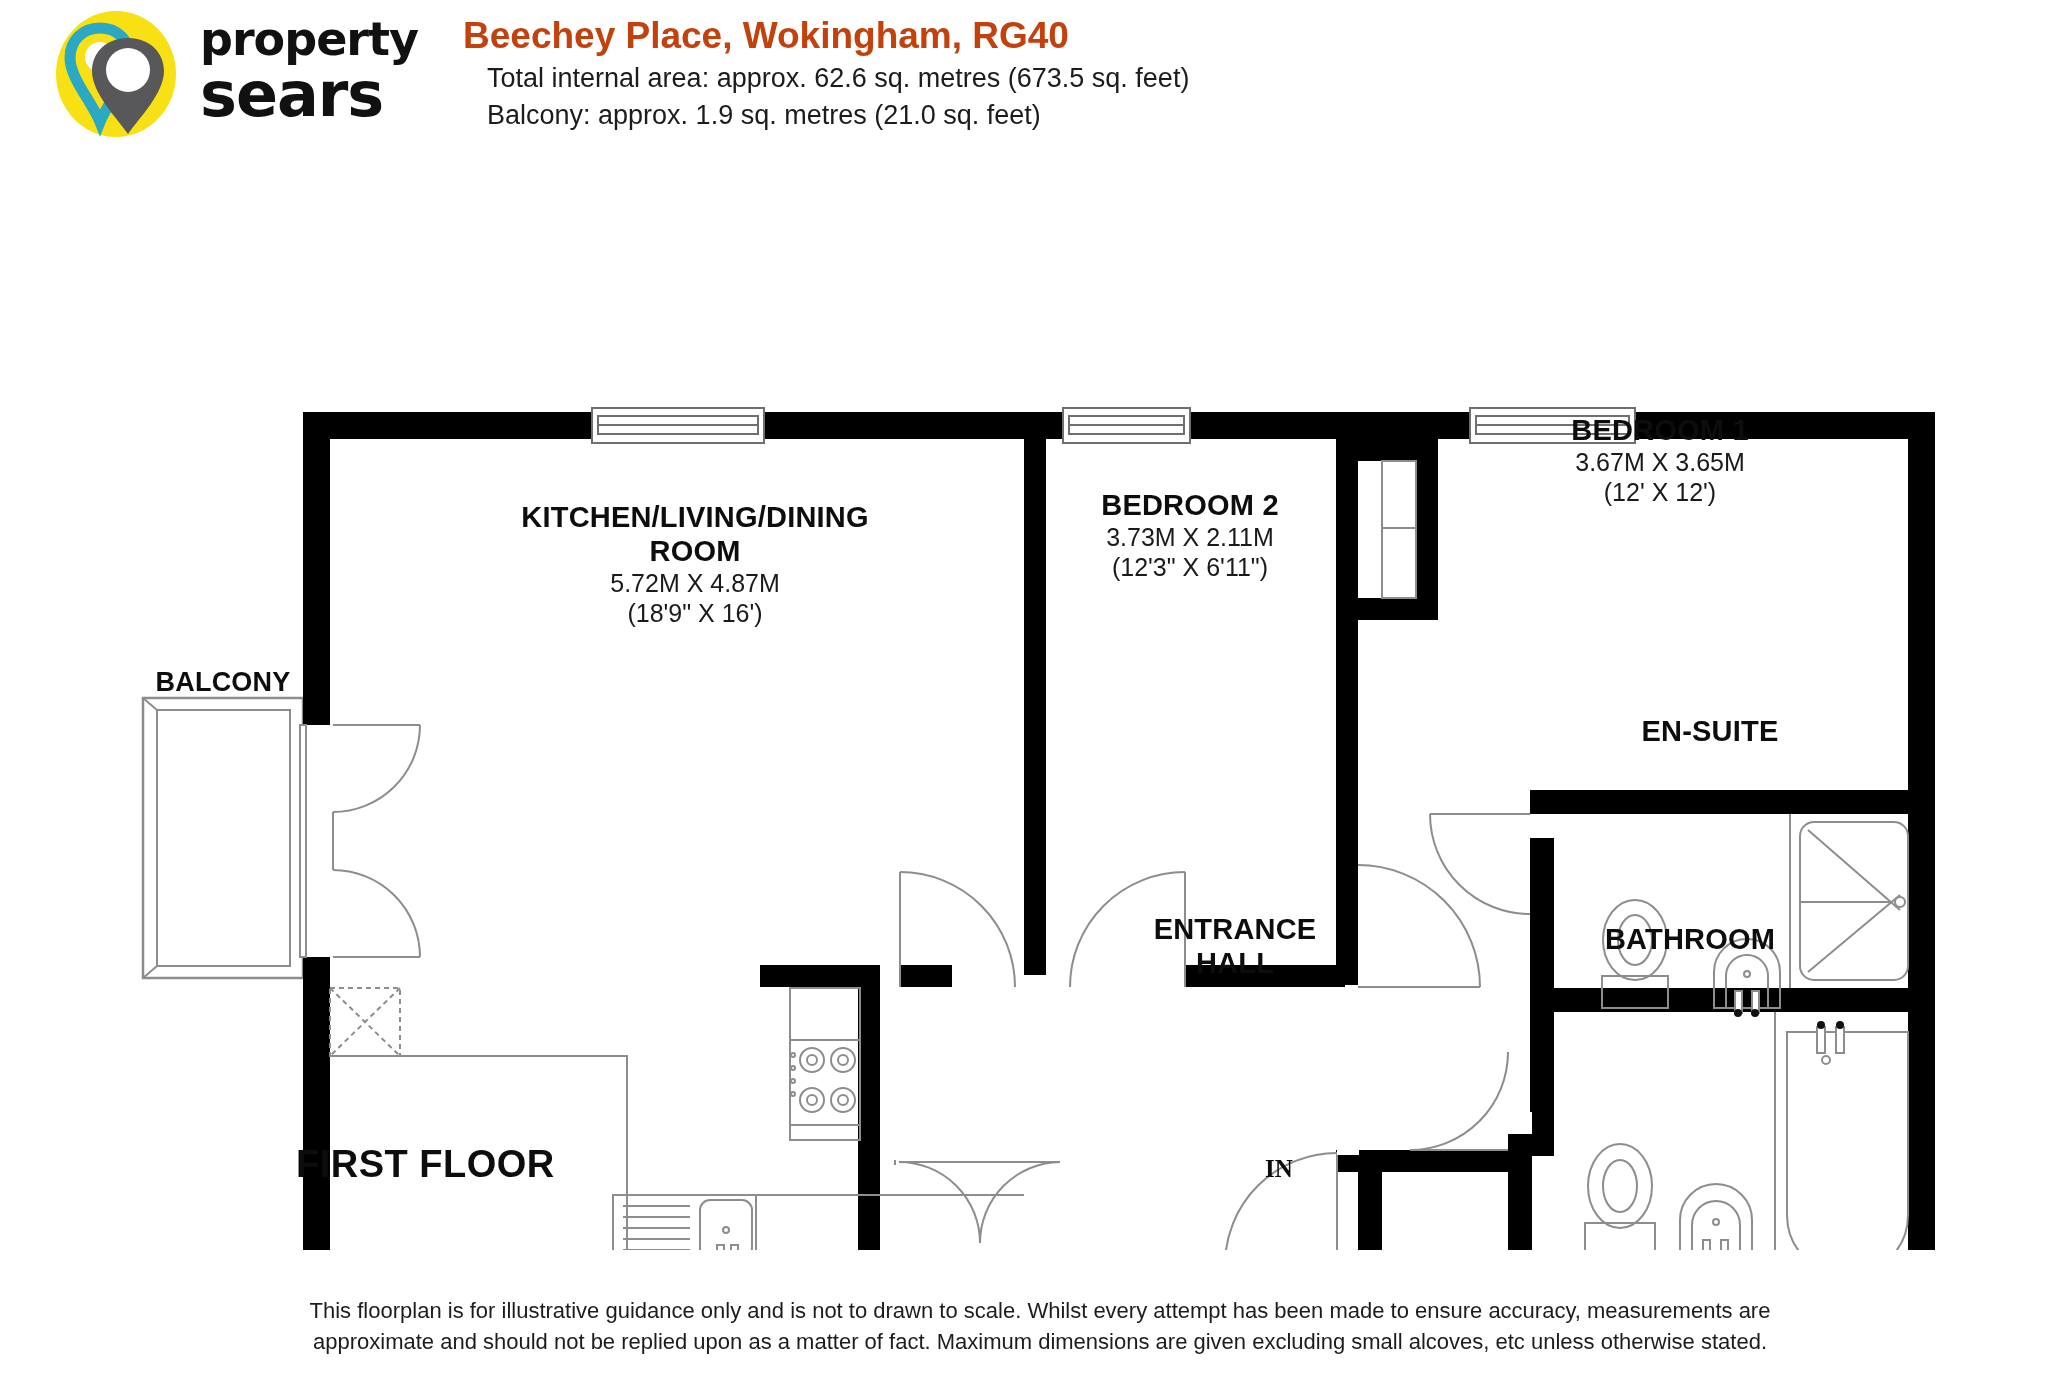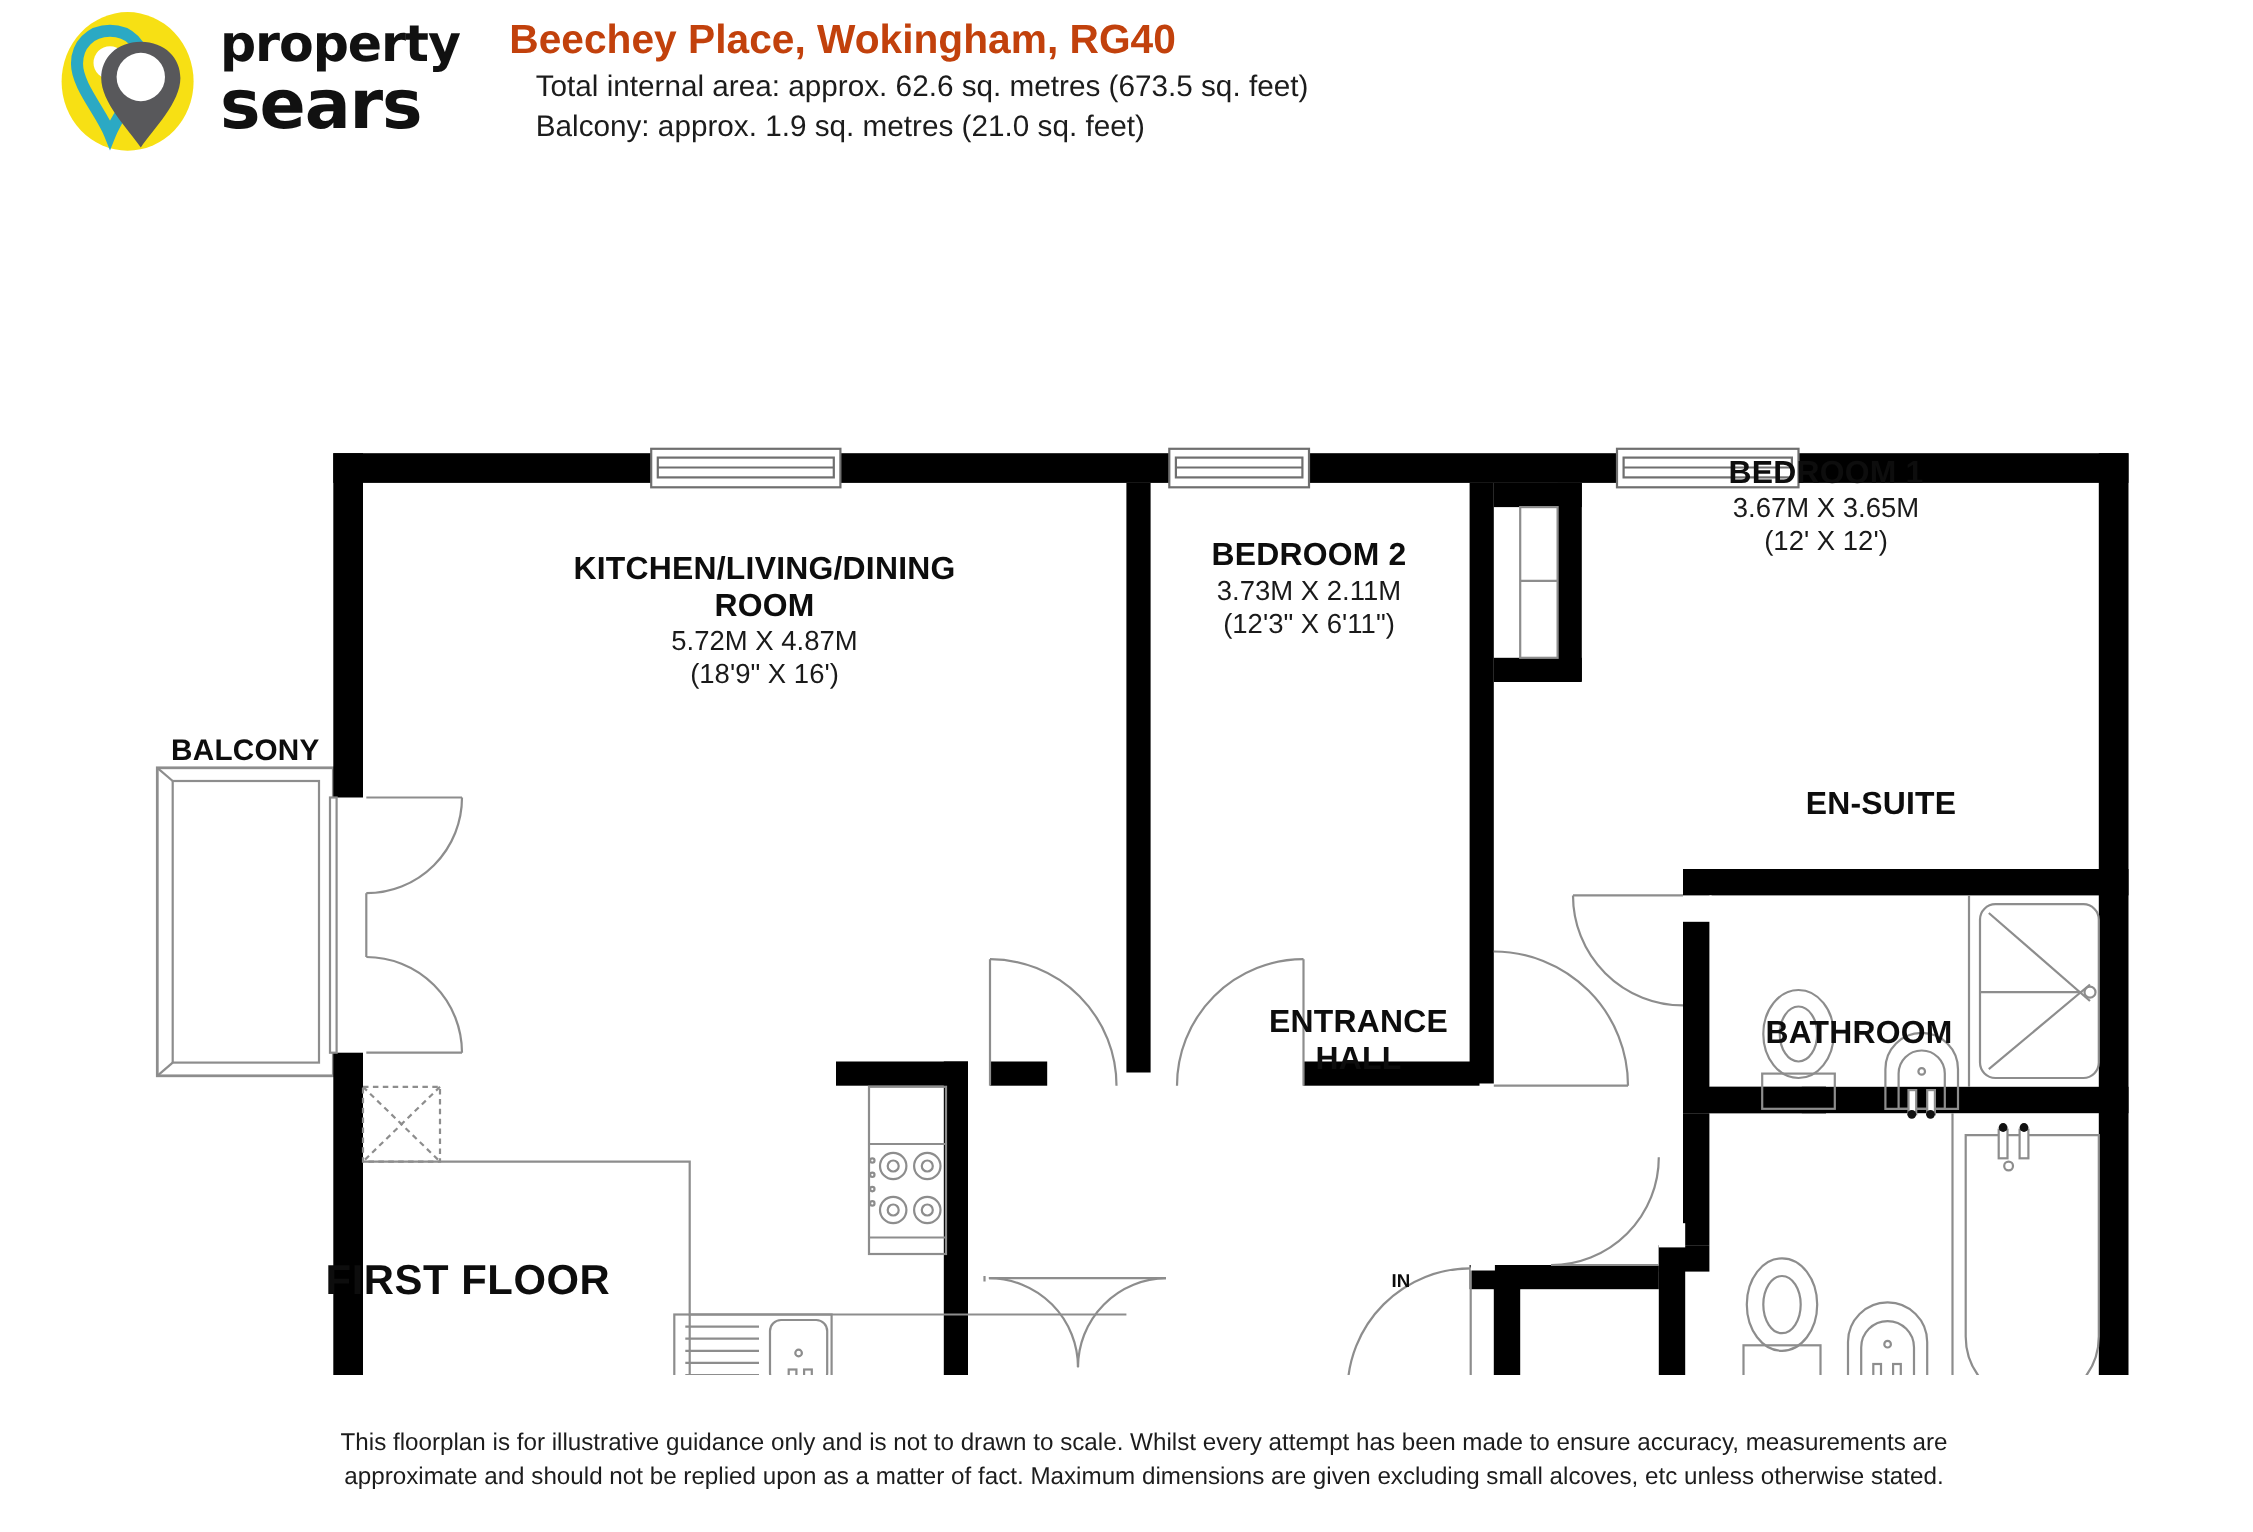--- a/index.html
+++ b/index.html
@@ -21,21 +21,21 @@
   
   #plan{position:absolute;left:0;top:150px;width:2048px;height:1100px;}
   #plan svg{display:block;}
 
   
   .room-label{position:absolute;text-align:center;pointer-events:none;}
   .rl-name{font-family:"Liberation Sans",sans-serif;font-weight:bold;font-size:29px;line-height:34px;color:#0d0d0d;letter-spacing:.2px;white-space:nowrap;text-align:center;}
   .rl-name.small{font-size:27px;}
   .rl-dim{font-family:"Liberation Sans",sans-serif;font-size:25px;line-height:30px;color:#1a1a1a;white-space:nowrap;}
   #floor-label{position:absolute;left:296px;top:1143px;font-family:"Liberation Sans",sans-serif;font-weight:bold;font-size:38px;color:#0d0d0d;letter-spacing:.5px;}
-  #in-label{position:absolute;left:1265px;top:1155px;font-family:Liberation Sans, sans-serif;font-weight:bold;font-size:17px;color:#0d0d0d;}
+  #in-label{position:absolute;left:1265px;top:1155px;font-family:Liberation Serif, serif;font-weight:bold;font-size:25px;color:#0d0d0d;}
 
   
   #footer{position:absolute;left:290px;top:1295px;width:1500px;text-align:center;}
   .footer-line{font-family:"Liberation Sans",sans-serif;font-size:22px;line-height:31px;color:#1c1c1c;}
 </style>
 </head>
 <body>
 
 <div id="header">
 

